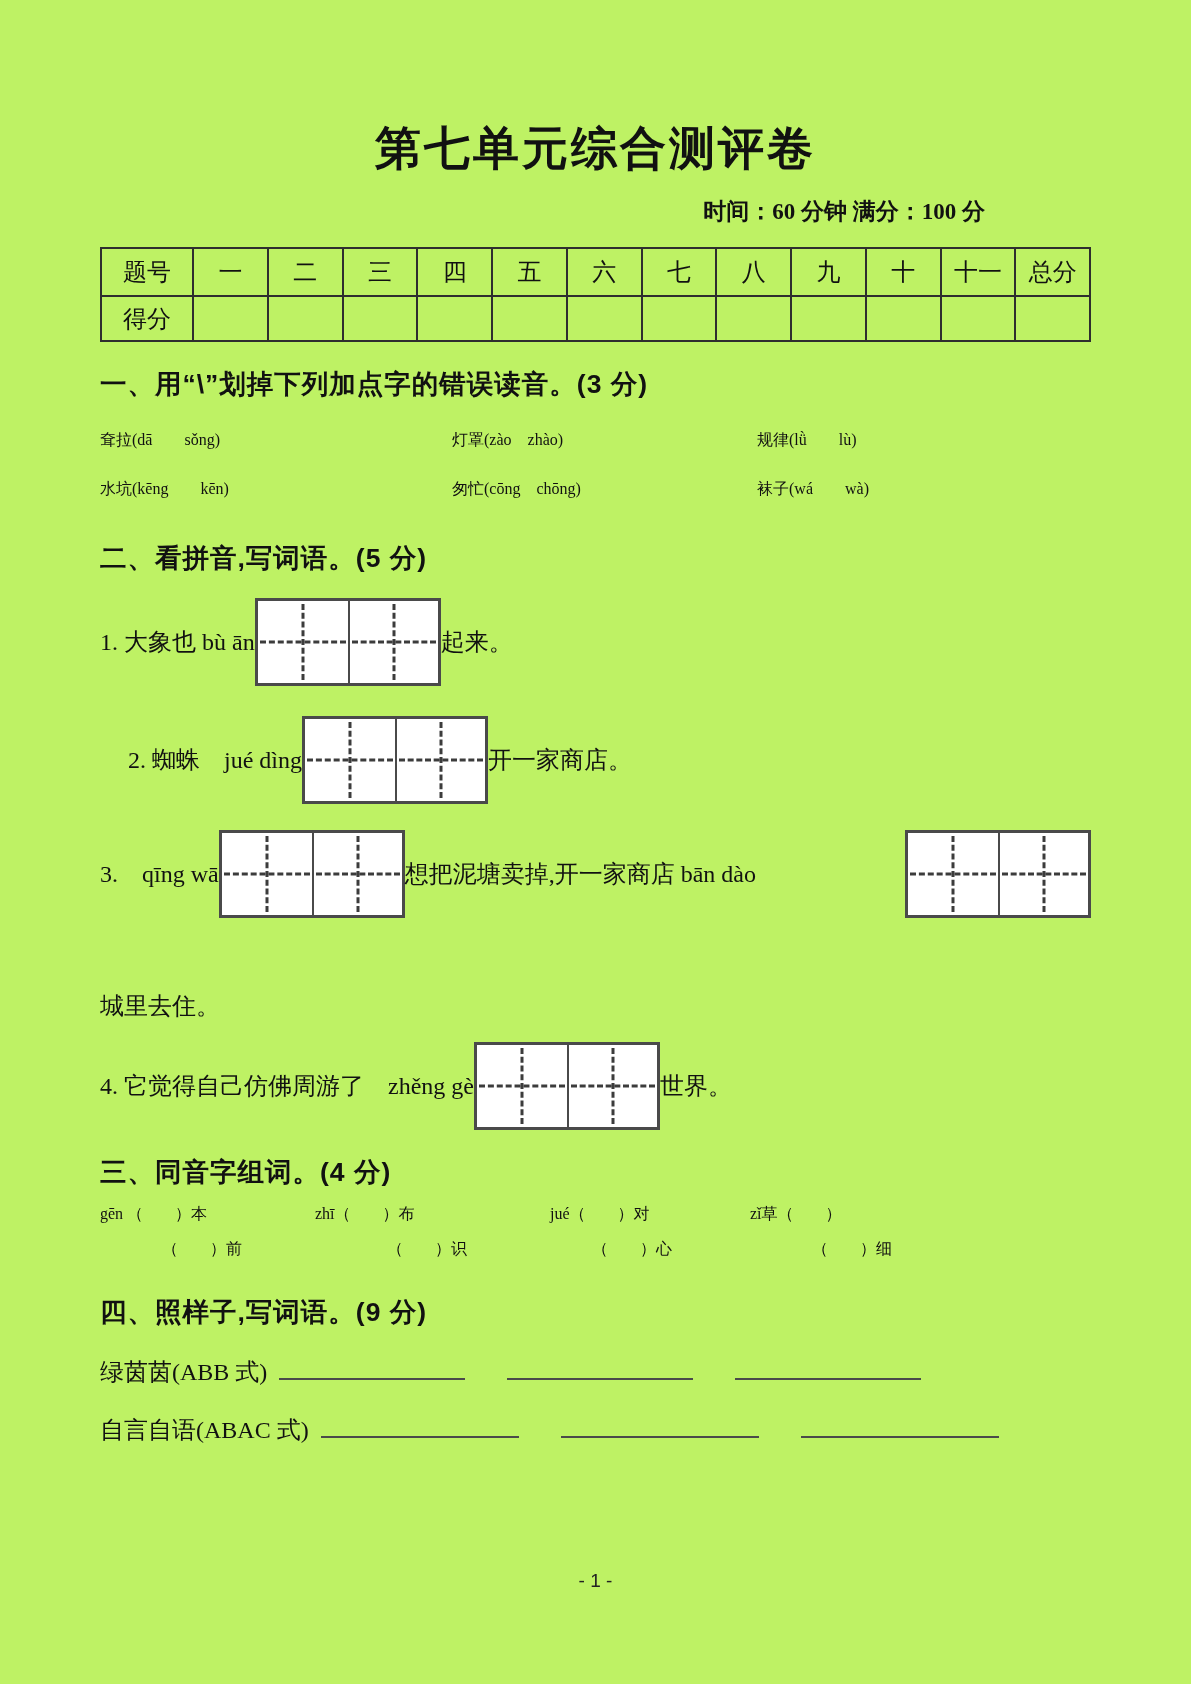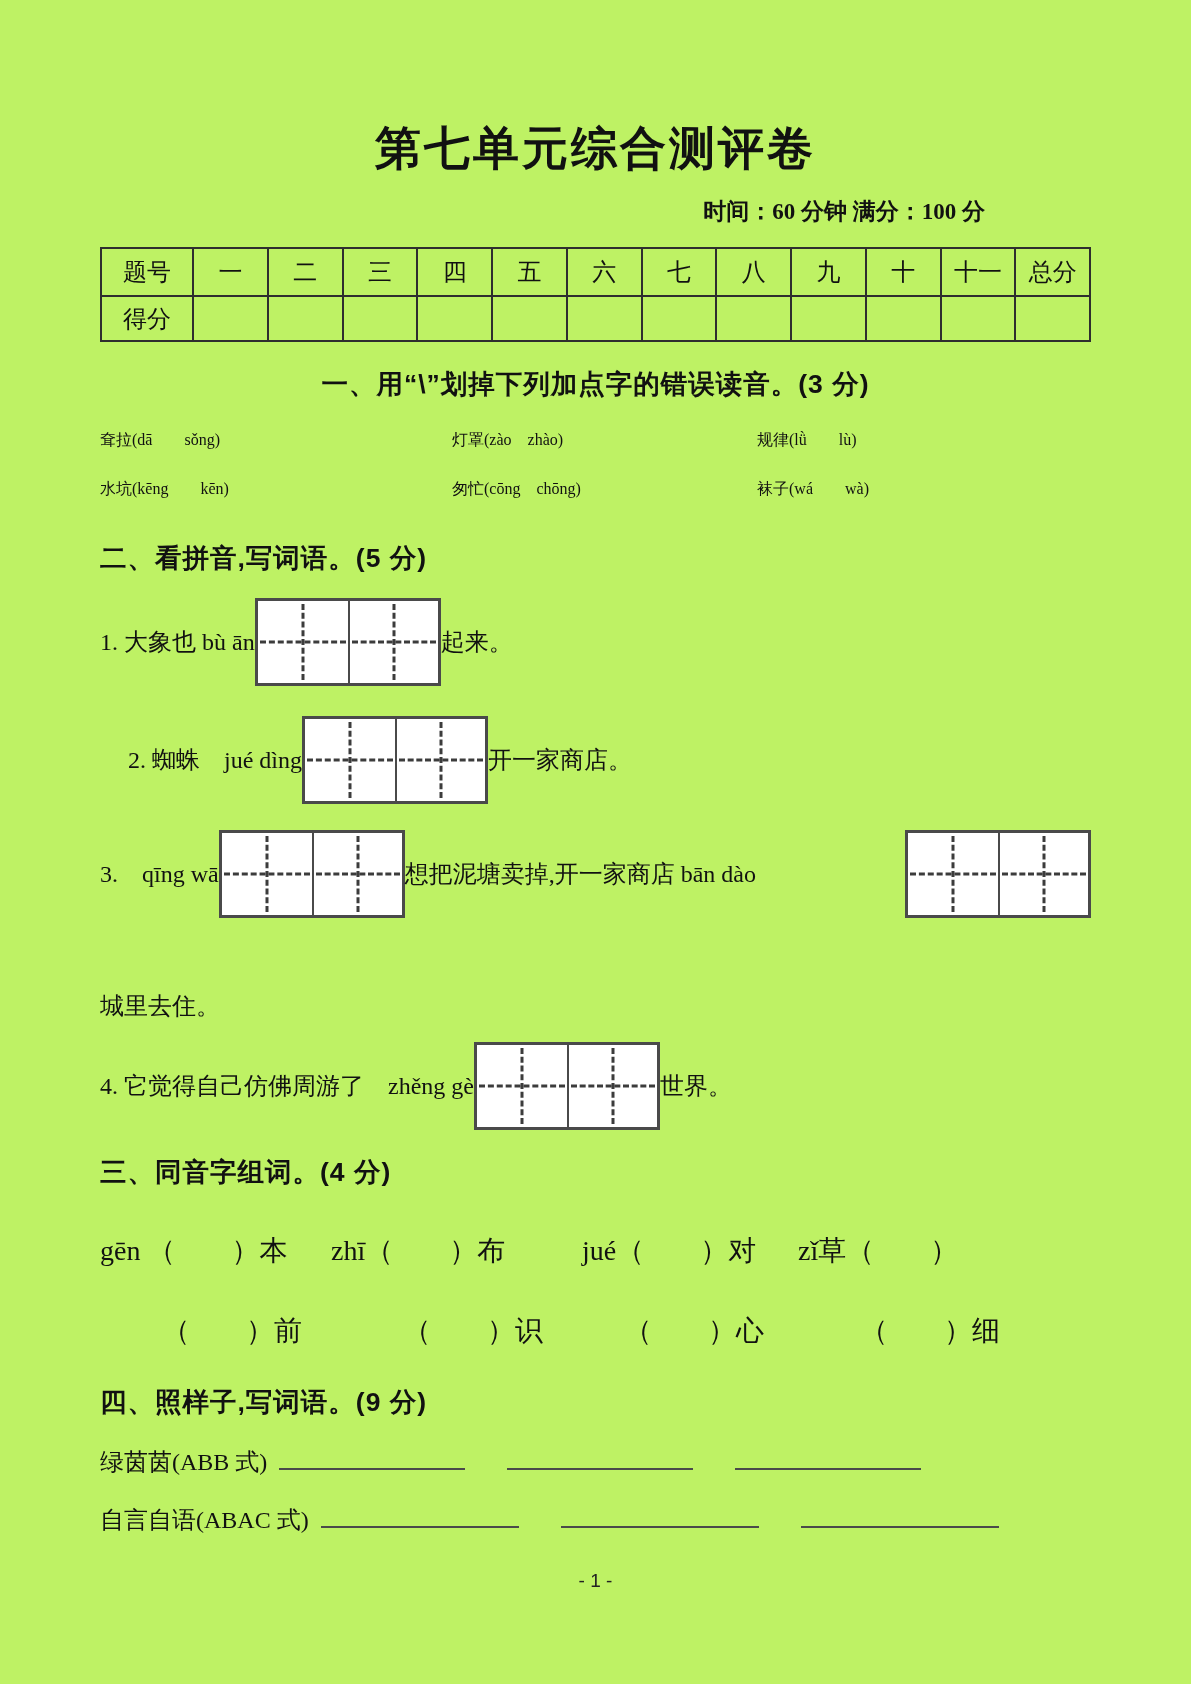--- a/index.html
+++ b/index.html
@@ -42,21 +42,21 @@
     height:48px;
     font-family:Liberation Sans, sans-serif;
   }
   table.score tr.score-row td { height:45px; }
   .sec-heading {
     font-family:"Liberation Sans","DejaVu Sans",sans-serif;
     font-weight:bold;
     font-size:26.5px;
     letter-spacing:1px;
   }
-  .h1 { margin-top:24px;text-align:center; }
+  .h1 { margin-top:24px; }
   .h2 { margin-top:40px; }
   .h3 { margin-top:24px; }
   .h4 { margin-top:34px; }
   .pinyin-row {
     display:flex;
     margin-top:28px;
     font-size:16px;
   }
   .pinyin-row .c1 { width:352px; }
   .pinyin-row .c2 { width:305px; }
@@ -83,23 +83,22 @@
     content:""; position:absolute; top:50%; left:2px; right:2px; height:0;
     border-top:3px dashed #3c3c3c; transform:translateY(-50%);
   }
   .row-item1 { margin-top:22px; }
   .row-item2 { margin-top:30px;margin-left:28px; }
   .row-item3 { margin-top:26px; }
   .cont-line { margin-top:72px; font-size:24px; }
   .row-item4 { margin-top:20px; }
   .homo-row {
     display:flex;
-    margin-top:42px;
-    font-size:28px;
-    gap:16px;
+    margin-top:14px;
+    font-size:16px;
   }
   .homo-row.r1 .i1 { width:215px; }
   .homo-row.r1 .i2 { width:235px; }
   .homo-row.r1 .i3 { width:200px; }
   .homo-row.r2 { padding-left:62px; }
   .homo-row.r2 .i1 { width:225px; }
   .homo-row.r2 .i2 { width:205px; }
   .homo-row.r2 .i3 { width:220px; }
   .word-line { margin-top:26px; font-size:24px; }
   .blank {

